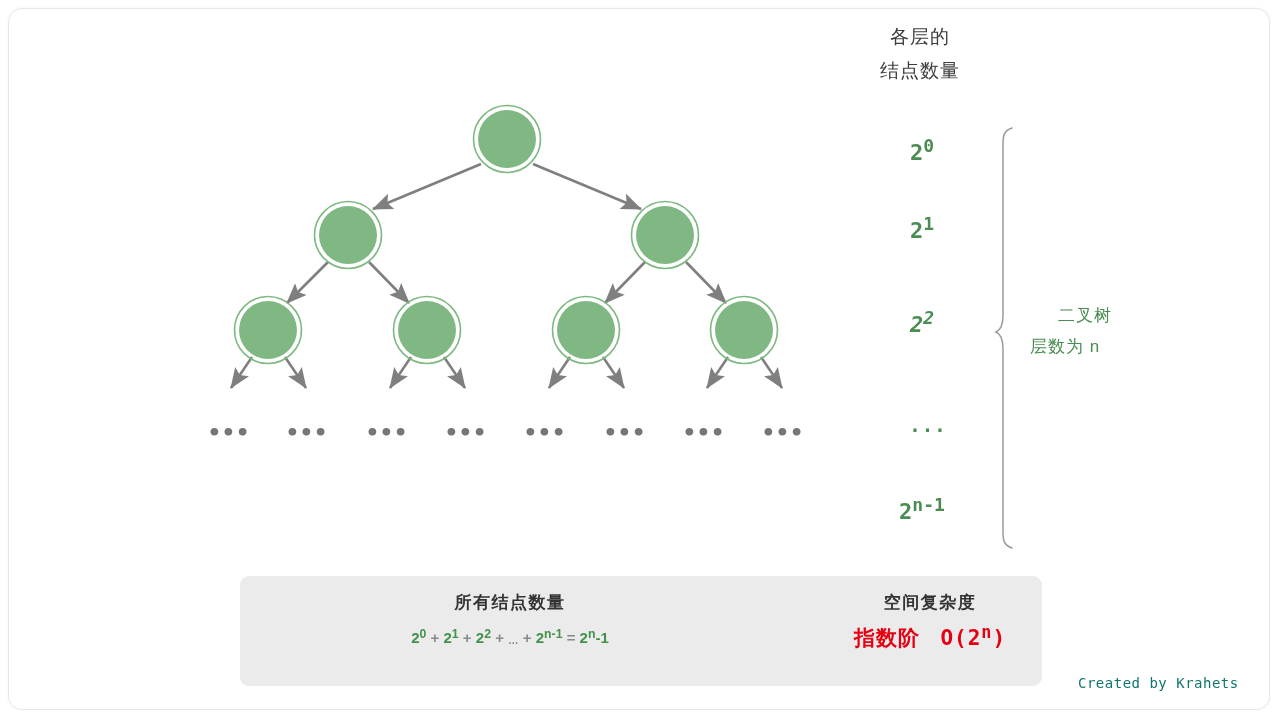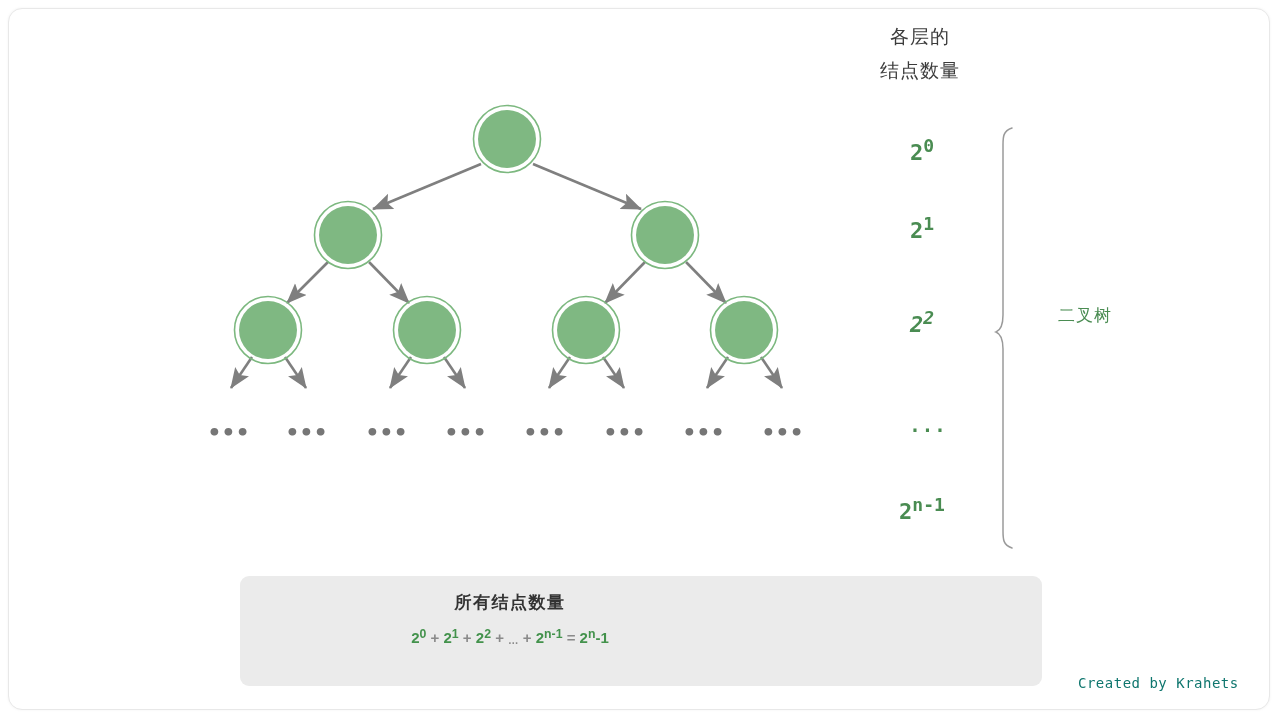--- a/index.html
+++ b/index.html
@@ -277,20 +277,21 @@
   <div class="lvl-label" style="left:862px; top:312px;font-style:italic;">
     <span>2</span><sup>2</sup>
   </div>
   <div class="lvl-dots" style="left:868px; top:414px;">...</div>
   <div class="lvl-label" style="left:862px; top:499px;">
     <span>2</span><sup>n-1</sup>
   </div>
 
   <div class="brace-note">
     <div style="padding-left:28px;">二叉树</div>
+    <div>层数为  n</div>
   </div>
 
   <div class="leaf-dots" style="left:199px; top:420px;">•••</div>
   <div class="leaf-dots" style="left:277px; top:420px;">•••</div>
   <div class="leaf-dots" style="left:357px; top:420px;">•••</div>
   <div class="leaf-dots" style="left:436px; top:420px;">•••</div>
   <div class="leaf-dots" style="left:515px; top:420px;">•••</div>
   <div class="leaf-dots" style="left:595px; top:420px;">•••</div>
   <div class="leaf-dots" style="left:674px; top:420px;">•••</div>
   <div class="leaf-dots" style="left:753px; top:420px;">•••</div>
@@ -307,16 +308,23 @@
       <span>2<sup>2</sup></span>
       <span class="op">+</span>
       <span class="op-dots">…</span>
       <span class="op">+</span>
       <span>2<sup>n-1</sup></span>
       <span class="op">=</span>
       <span>2<sup>n</sup>-1</span>
     </div>
   </div>
 
+  <div class="sum-right">
+    <div class="sum-title">空间复杂度</div>
+    <div class="complexity">
+      <span>指数阶</span>
+      <span class="mono">&nbsp;O(2<sup>n</sup>)</span>
+    </div>
+  </div>
 
   <div class="credit">Created by Krahets</div>
 
 </div>
 
 </body></html>

